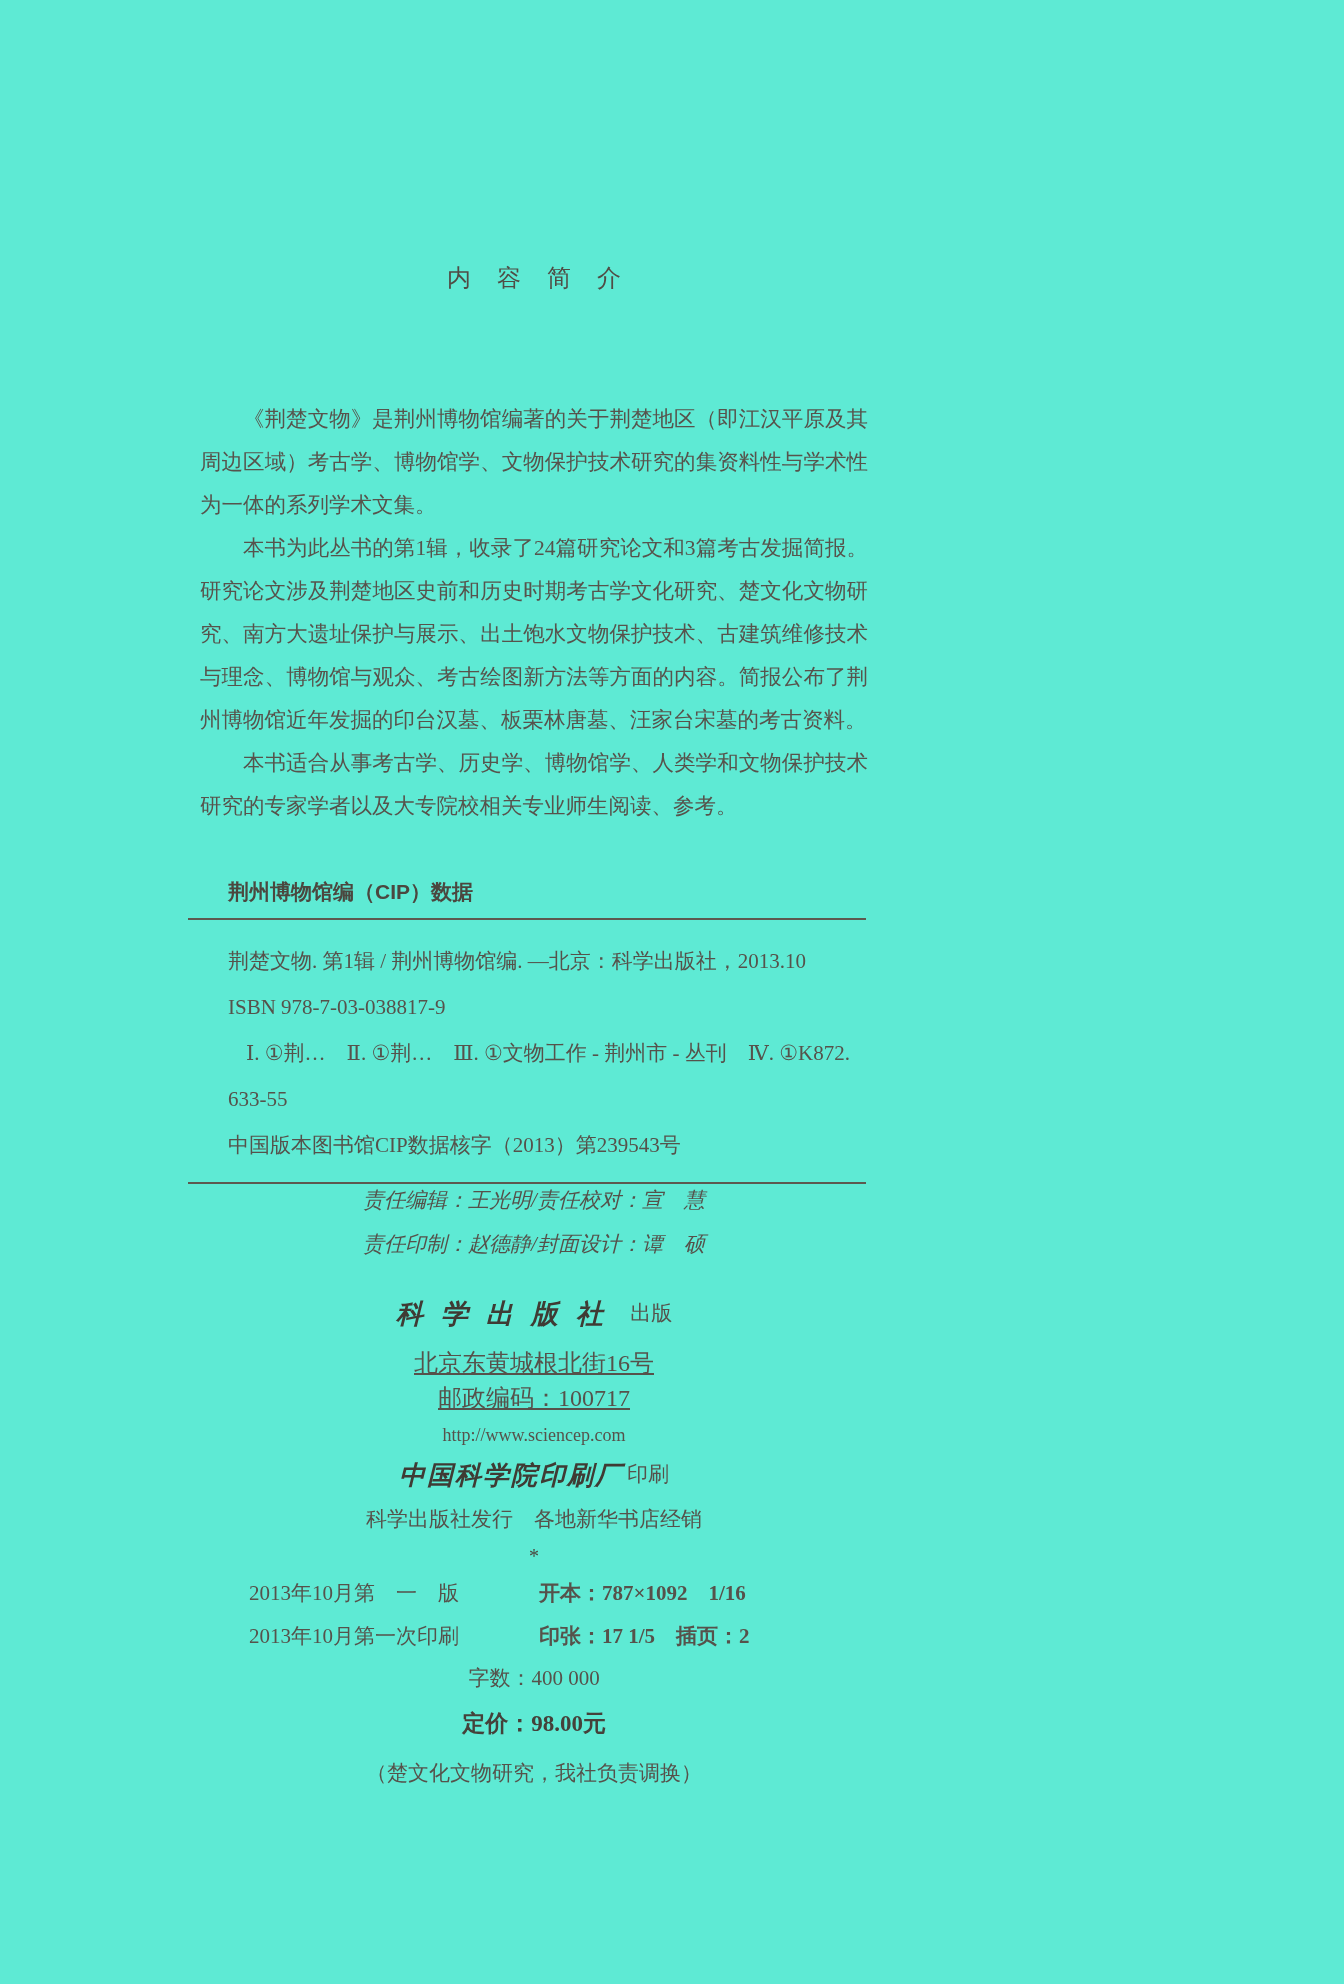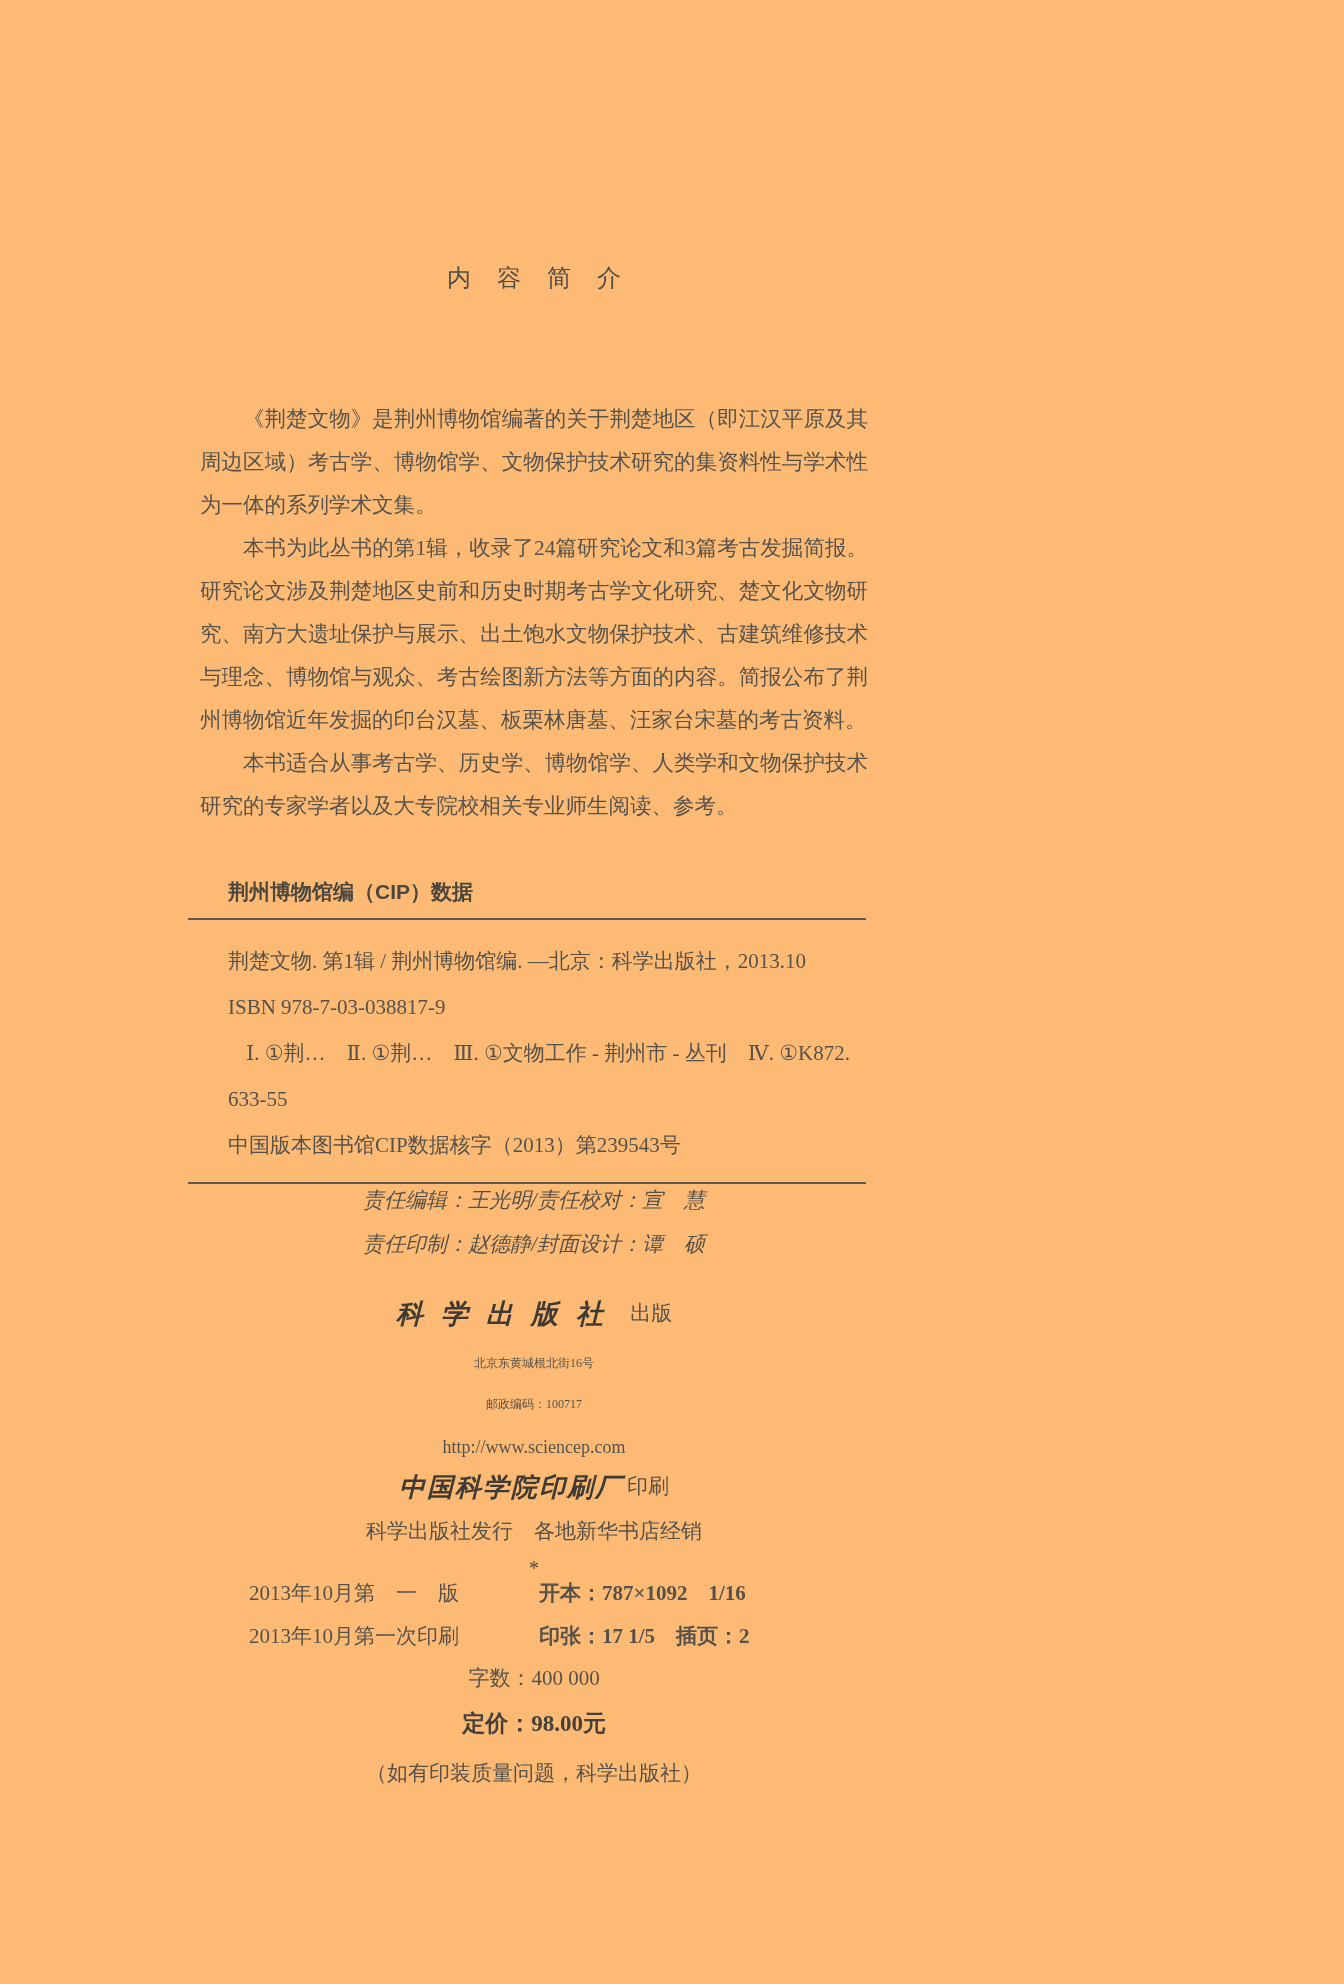--- a/index.html
+++ b/index.html
@@ -1,19 +1,19 @@
 <!DOCTYPE html>
 <html><head>
 <meta charset="utf-8">
 <style>
   html,body{margin:0;padding:0;background:#ffffff;}
   .page{
     position:relative;
     width:1344px;height:1984px;
-    background:#fdba74;
+    background:#5eead4;
     font-family:"Liberation Serif","DejaVu Serif",serif;
     color:#57534c;
     overflow:hidden;
   }
   
   .intro-heading{
     position:absolute;top:262px;left:200px;width:668px;
     text-align:center;
     font-size:24px;
     letter-spacing:26px;
@@ -70,21 +70,21 @@
   }
   .pub-name-line{margin:0 0 14px 0;font-size:21px;}
   .script{
     font-weight:bold;
     font-style:italic;
     font-size:27px;
     color:#3f3b34;
   }
   .script.spread{letter-spacing:18px;margin-right:4px;}
   .pub-suffix{font-size:21px;vertical-align:3px;}
-  .pub-address{font-size:12px;line-height:35px;margin:6px;}
+  .pub-address{font-size:24px;line-height:35px;margin:0;text-decoration:underline;}
   .pub-url{font-size:18px;line-height:38px;margin:0;}
   .printer-line{margin:4px 0 6px 0;}
   .printer-line .script{letter-spacing:2px;font-size:26px;}
   .distribution{font-size:21px;line-height:40px;margin:0;}
   .asterisk{font-size:20px;line-height:34px;margin:0;color:#4b473f;}
   
   .colophon{
     position:absolute;top:1572px;left:200px;width:668px;
     color:#56524b;
   }
@@ -159,16 +159,16 @@
     <div class="col-row">
       <div class="col-left">2013年10月第　一　版</div>
       <div class="col-right">开本：787×1092　1/16</div>
     </div>
     <div class="col-row">
       <div class="col-left">2013年10月第一次印刷</div>
       <div class="col-right">印张：17 1/5　插页：2</div>
     </div>
     <div class="col-center">字数：400 000</div>
     <div class="price-line">定价：98.00元</div>
-    <div class="quality-note">（如有印装质量问题，科学出版社）</div>
+    <div class="quality-note">（楚文化文物研究，我社负责调换）</div>
   </div>
 
 </div>
 
 </body></html>

